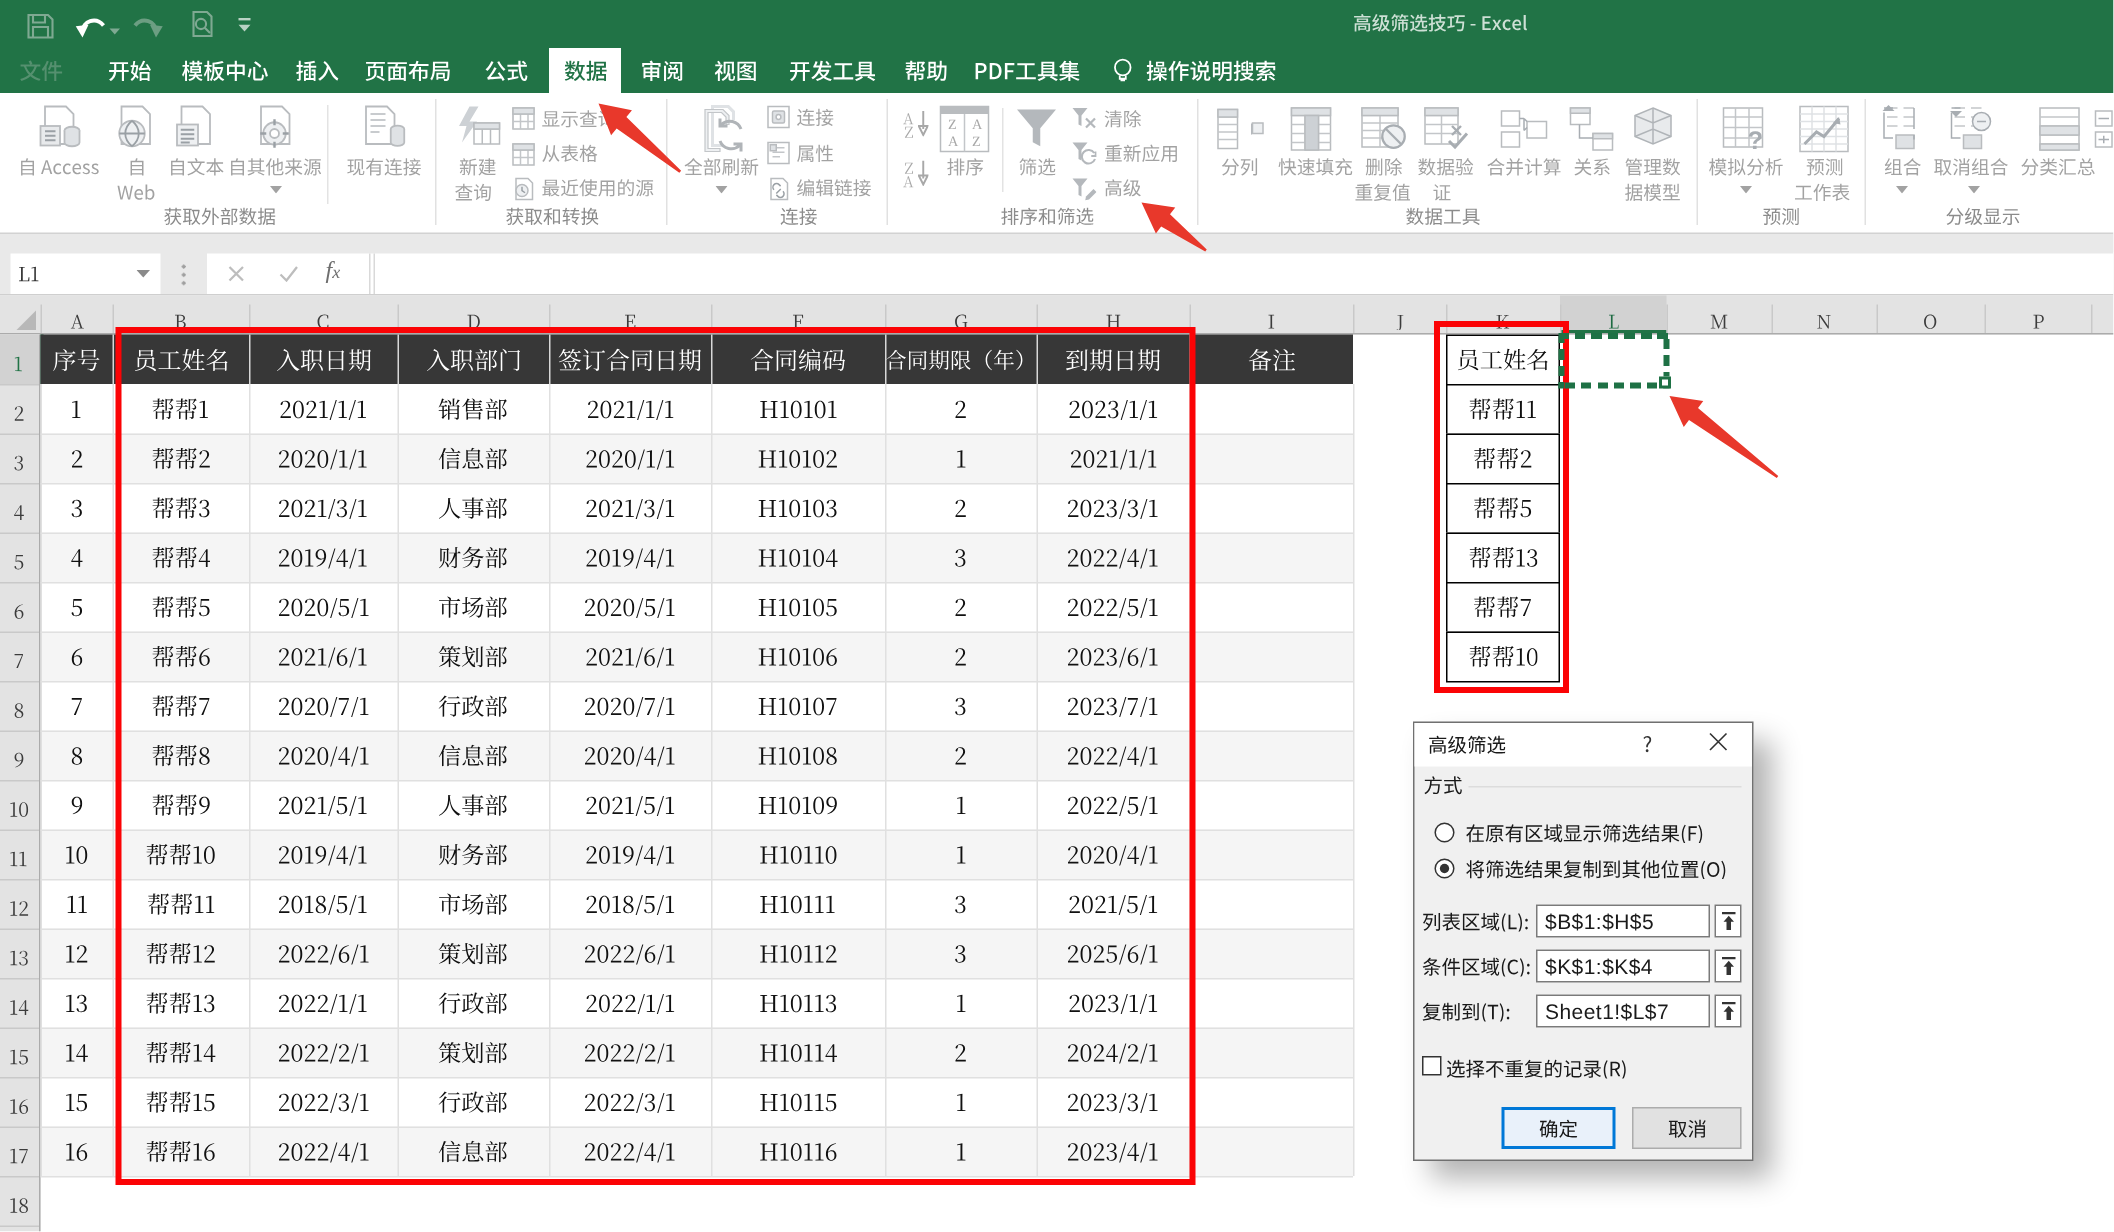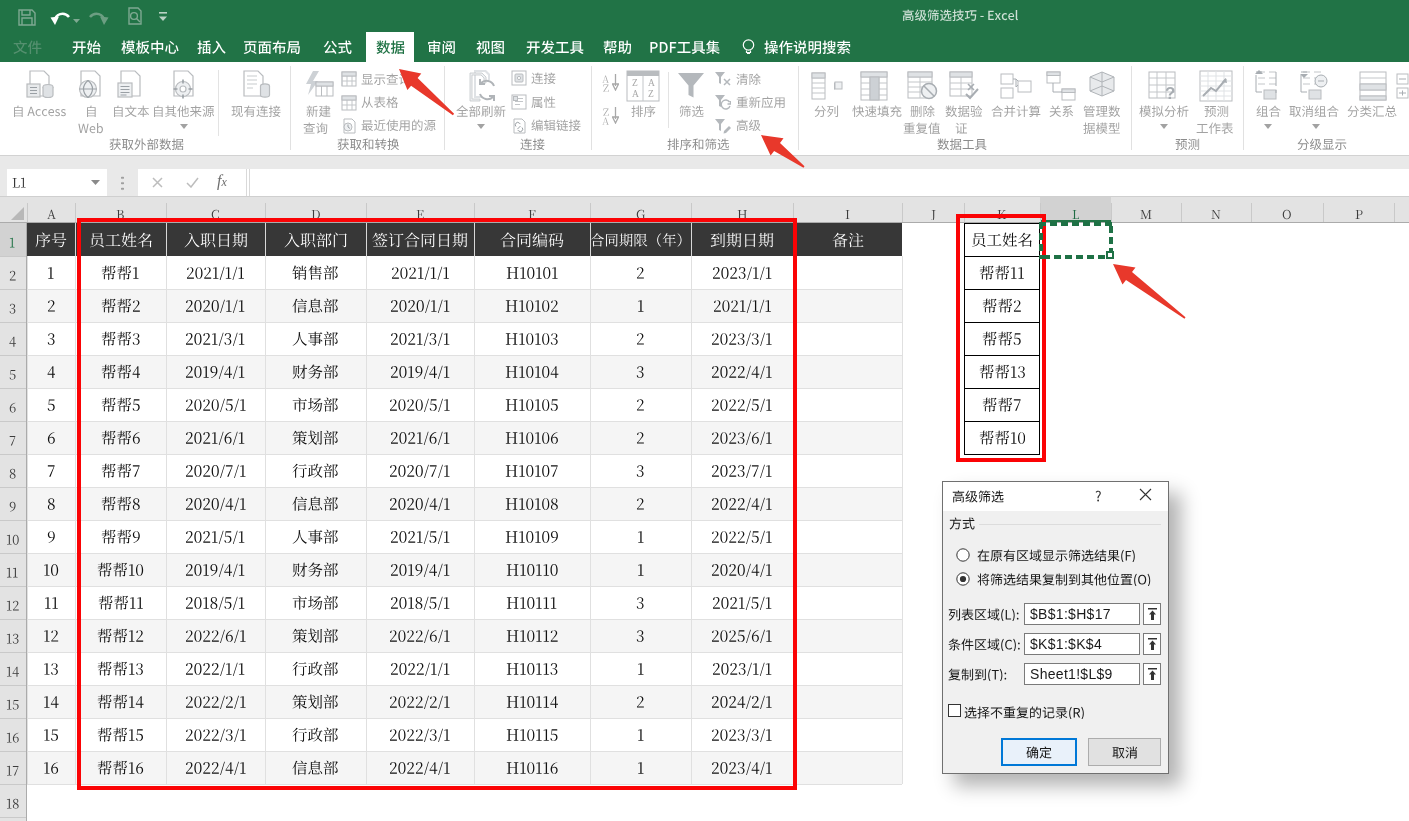--- a/index.html
+++ b/index.html
@@ -2595,21 +2595,21 @@
         <use href="#s2a" x="1000"></use>
         <use href="#s5z" x="2000"></use>
         <use href="#s60" x="3000"></use>
         <use href="#s63" x="4000"></use>
         <use href="#s6c" x="4338"></use>
         <use href="#s65" x="4881"></use>
         <use href="#s6d" x="5219"></use>
       </svg>
     </div>
 <div class="ab" style="left:1024px;top:603px;width:116px;height:22px;background:#fff;border:1px solid #7a7a7a;box-sizing:border-box"></div>
-<div class="ab lft" style="left:1030px;top:604px;width:108px;height:20px;font-size:14px;letter-spacing:.3px;color:#1a1a1a">$B$1:$H$17</div>
+<div class="ab lft" style="left:1030px;top:604px;width:108px;height:20px;font-size:14px;letter-spacing:.3px;color:#1a1a1a">$B$1:$H$5</div>
 <div class="ab ctr" style="left:1143px;top:603px;width:18px;height:22px;background:#fff;border:1px solid #7a7a7a;box-sizing:border-box">
       <svg width="11" height="12" viewBox="0 0 11 12">
         <path d="M1 0h9v1.5H1z" fill="#333"></path>
         <path d="M5.5 2.5L9 6.5H7V12H4V6.5H2z" fill="#333"></path>
       </svg>
     </div>
 <div class="ab lft" style="left:948px;top:636px;width:80px;height:16px">
       <svg class="tk" style="width:72.7px;height:13.0px;" viewBox="0 -880 5592 1000" fill="#1a1a1a">
         <use href="#s6e"></use>
         <use href="#s6f" x="1000"></use>
@@ -2634,21 +2634,21 @@
         <use href="#s3a"></use>
         <use href="#s67" x="1000"></use>
         <use href="#s68" x="2000"></use>
         <use href="#s63" x="3000"></use>
         <use href="#s6h" x="3338"></use>
         <use href="#s65" x="3937"></use>
         <use href="#s6d" x="4275"></use>
       </svg>
     </div>
 <div class="ab" style="left:1024px;top:663px;width:116px;height:22px;background:#fff;border:1px solid #7a7a7a;box-sizing:border-box"></div>
-<div class="ab lft" style="left:1030px;top:664px;width:108px;height:20px;font-size:14px;letter-spacing:.3px;color:#1a1a1a">Sheet1!$L$9</div>
+<div class="ab lft" style="left:1030px;top:664px;width:108px;height:20px;font-size:14px;letter-spacing:.3px;color:#1a1a1a">Sheet1!$L$7</div>
 <div class="ab ctr" style="left:1143px;top:663px;width:18px;height:22px;background:#fff;border:1px solid #7a7a7a;box-sizing:border-box">
       <svg width="11" height="12" viewBox="0 0 11 12">
         <path d="M1 0h9v1.5H1z" fill="#333"></path>
         <path d="M5.5 2.5L9 6.5H7V12H4V6.5H2z" fill="#333"></path>
       </svg>
     </div>
 <div class="ab" style="left:948px;top:704px;width:13px;height:13px;background:#fff;border:1px solid #333;box-sizing:border-box"></div>
 <div class="ab lft" style="left:964px;top:704px;width:150px;height:16px">
       <svg class="tk" style="width:121.0px;height:13.0px;" viewBox="0 -880 9311 1000" fill="#1a1a1a">
         <use href="#s2w"></use>

